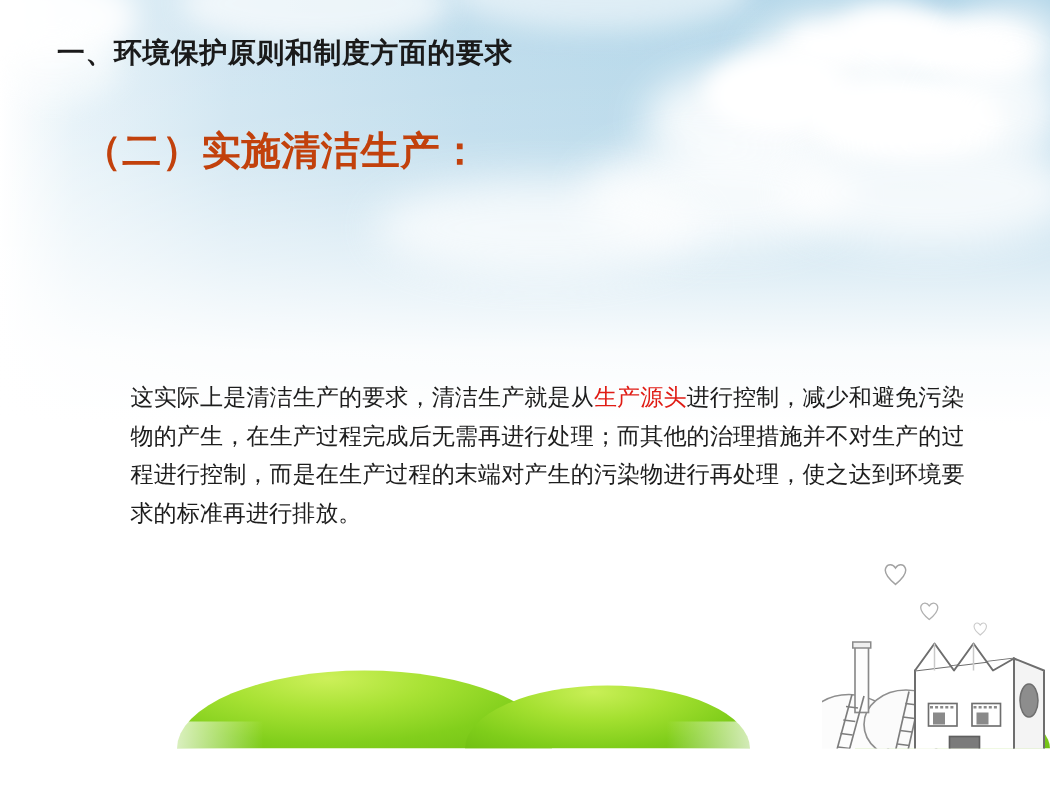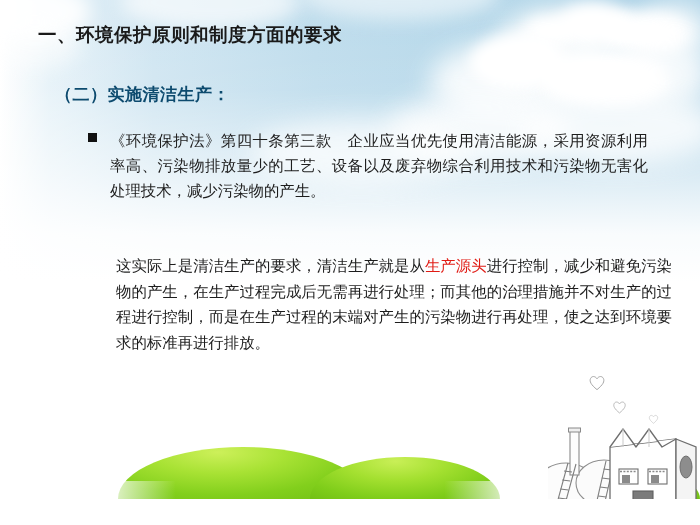--- a/index.html
+++ b/index.html
@@ -65,42 +65,42 @@
   }
 
   
   .title{
     position:absolute;left:38px;top:22px;
     font-size:18.5px;font-weight:bold;color:#1a1a1a;letter-spacing:.5px;
     white-space:nowrap;
   }
   .subtitle{
     position:absolute;left:55px;top:83px;
-    font-size:17px;font-weight:bold;color:#0c4a6e;letter-spacing:.5px;
+    font-size:26px;font-weight:bold;color:#c2410c;letter-spacing:.5px;
     white-space:nowrap;
   }
 
   .bullet-block{
     position:absolute;left:88px;top:128px;width:560px;
   }
   .bullet-mark{
     position:absolute;left:0;top:5px;width:9px;height:9px;background:#111;
   }
   .bullet-text{
     margin-left:22px;
     font-size:15.4px;color:#1d1d1d;line-height:25px;
     text-align:justify;text-justify:inter-ideograph;
   }
 
   .para{
     position:absolute;width:556px;
     font-size:15.4px;color:#1d1d1d;line-height:25.5px;
     text-align:justify;text-justify:inter-ideograph;
   }
-  .para.p2{left:116px;top:253px;font-family:Liberation Serif, serif;}
+  .para.p2{left:87px;top:253px;font-family:Liberation Serif, serif;}
   .para.p3{left:100px;top:407px;}
   .hl-red{color:#e01b14;}
 
   
   .heart{
     position:absolute;width:16px;height:15px;
   }
   .heart svg{display:block;width:100%;height:100%;}
 
   
@@ -203,21 +203,17 @@
       <rect x="85" y="96" width="20" height="22" fill="#7b7b7b" stroke="#5f5f5f" stroke-width="1.1"></rect>
 
       <path d="M2 116 q3 -7 6 0 M10 118 q3 -8 6 0 M44 114 q3 -7 6 0" stroke="#84cf22" stroke-width="1.4" fill="none"></path>
     </svg>
   </div>
 
   <div class="title">一、环境保护原则和制度方面的要求</div>
 
   <div class="subtitle">（二）实施清洁生产：</div>
 
-  <div class="bullet-block">
-    <span class="bullet-mark"></span>
-    <div class="bullet-text">《环境保护法》第四十条第三款　企业应当优先使用清洁能源，采用资源利用率高、污染物排放量少的工艺、设备以及废弃物综合利用技术和污染物无害化处理技术，减少污染物的产生。</div>
-  </div>
 
   <div class="para p2"><span>这实际上是清洁生产的要求，清洁生产就是从</span><span class="hl-red">生产源头</span><span>进行控制，减少和避免污染物的产生，在生产过程完成后无需再进行处理；而其他的治理措施并不对生产的过程进行控制，而是在生产过程的末端对产生的污染物进行再处理，使之达到环境要求的标准再进行排放。</span></div>
 
 
 </div>
 
 </body></html>

